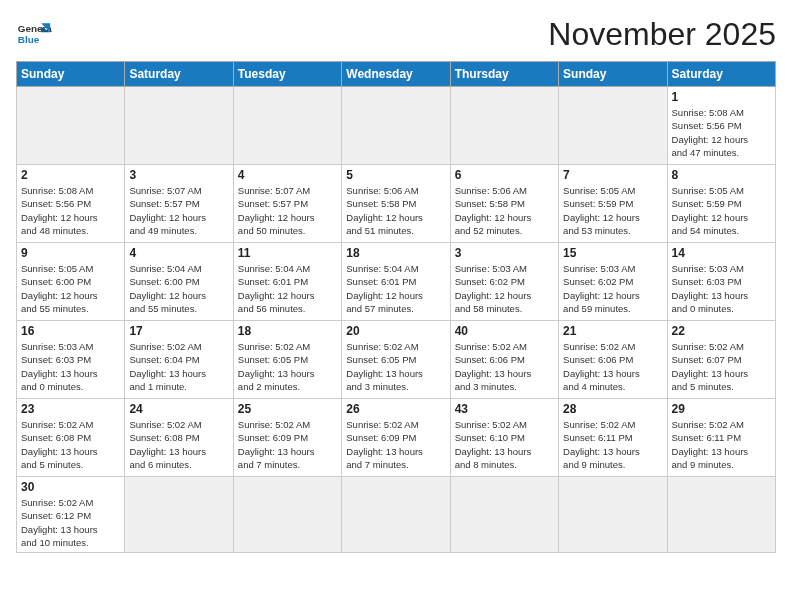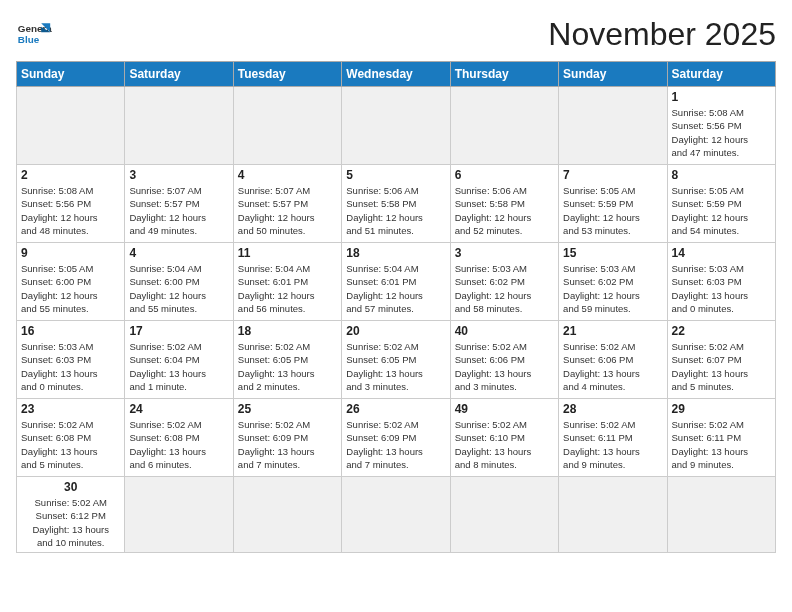--- a/index.html
+++ b/index.html
@@ -68,21 +68,20 @@
       display: block;
       margin-bottom: 2px;
     }
     .day-info {
       font-size: 9.5px;
       color: #333;
       line-height: 1.4;
     }
     .last-row td {
       height: auto;
-      text-align: center;
     }
   </style>
 </head>
 <body>
 
 <div class="header">
   <div class="logo">
     <svg class="logo-icon" viewBox="0 0 40 40" xmlns="http://www.w3.org/2000/svg">
       <text x="2" y="18" font-size="11" font-weight="bold" fill="#333" font-family="Arial">General</text>
       <text x="2" y="30" font-size="11" font-weight="bold" fill="#1a7abf" font-family="Arial">Blue</text>
@@ -300,21 +299,21 @@
 and 7 minutes.</div>
         </td>
         <td>
           <span class="day-num">26</span>
           <div class="day-info" style="white-space: pre-line;">Sunrise: 5:02 AM
 Sunset: 6:09 PM
 Daylight: 13 hours
 and 7 minutes.</div>
         </td>
         <td>
-          <span class="day-num">49</span>
+          <span class="day-num">43</span>
           <div class="day-info" style="white-space: pre-line;">Sunrise: 5:02 AM
 Sunset: 6:10 PM
 Daylight: 13 hours
 and 8 minutes.</div>
         </td>
         <td>
           <span class="day-num">28</span>
           <div class="day-info" style="white-space: pre-line;">Sunrise: 5:02 AM
 Sunset: 6:11 PM
 Daylight: 13 hours

